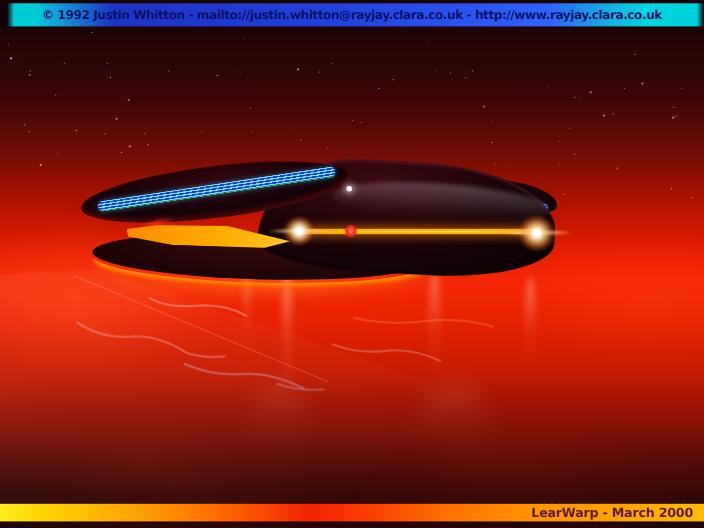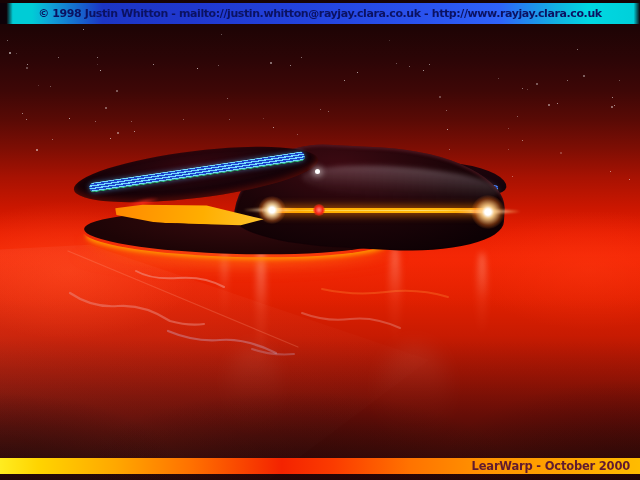--- a/index.html
+++ b/index.html
@@ -249,19 +249,19 @@
     <div class="orb orb-left" style="position:absolute;"></div>
     <div class="red-dot"></div>
     <div class="flare-streak fs-nose"></div>
     <div class="orb orb-nose" style="position:absolute;"></div>
     <div class="beacon"></div>
   </div>
 
   <div class="vignette"></div>
 
   <div class="banner banner-top">
-    <span>© 1998 Justin Whitton - mailto://justin.whitton@rayjay.clara.co.uk - http://www.rayjay.clara.co.uk</span>
+    <span>© 1992 Justin Whitton - mailto://justin.whitton@rayjay.clara.co.uk - http://www.rayjay.clara.co.uk</span>
   </div>
   <div class="banner banner-bottom">
-    <span>LearWarp - October 2000</span>
+    <span>LearWarp - March 2000</span>
   </div>
 
 </div>
 
 </body></html>

